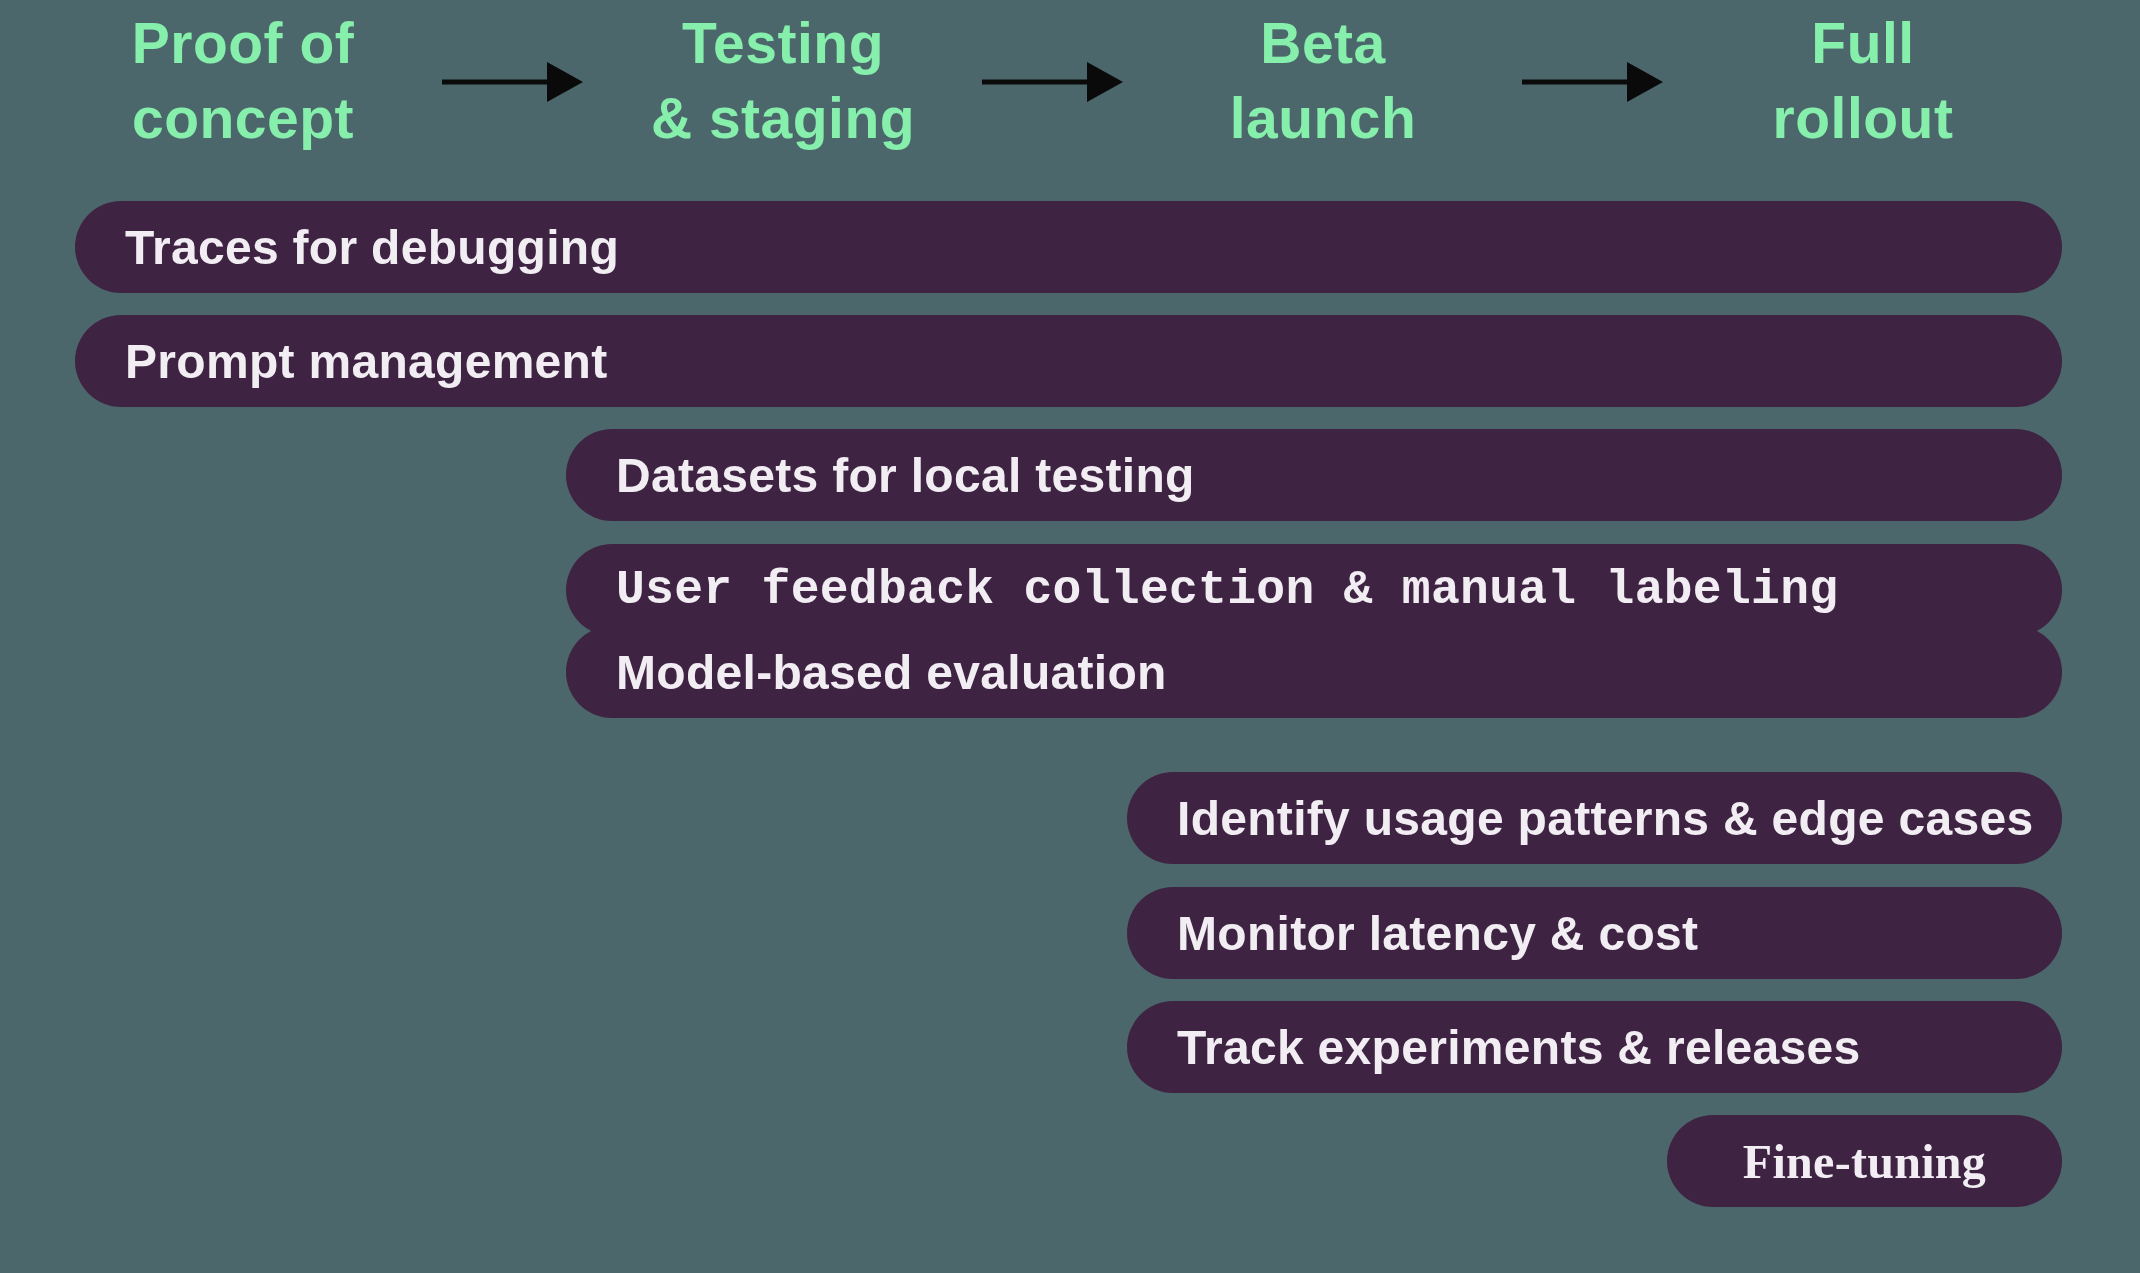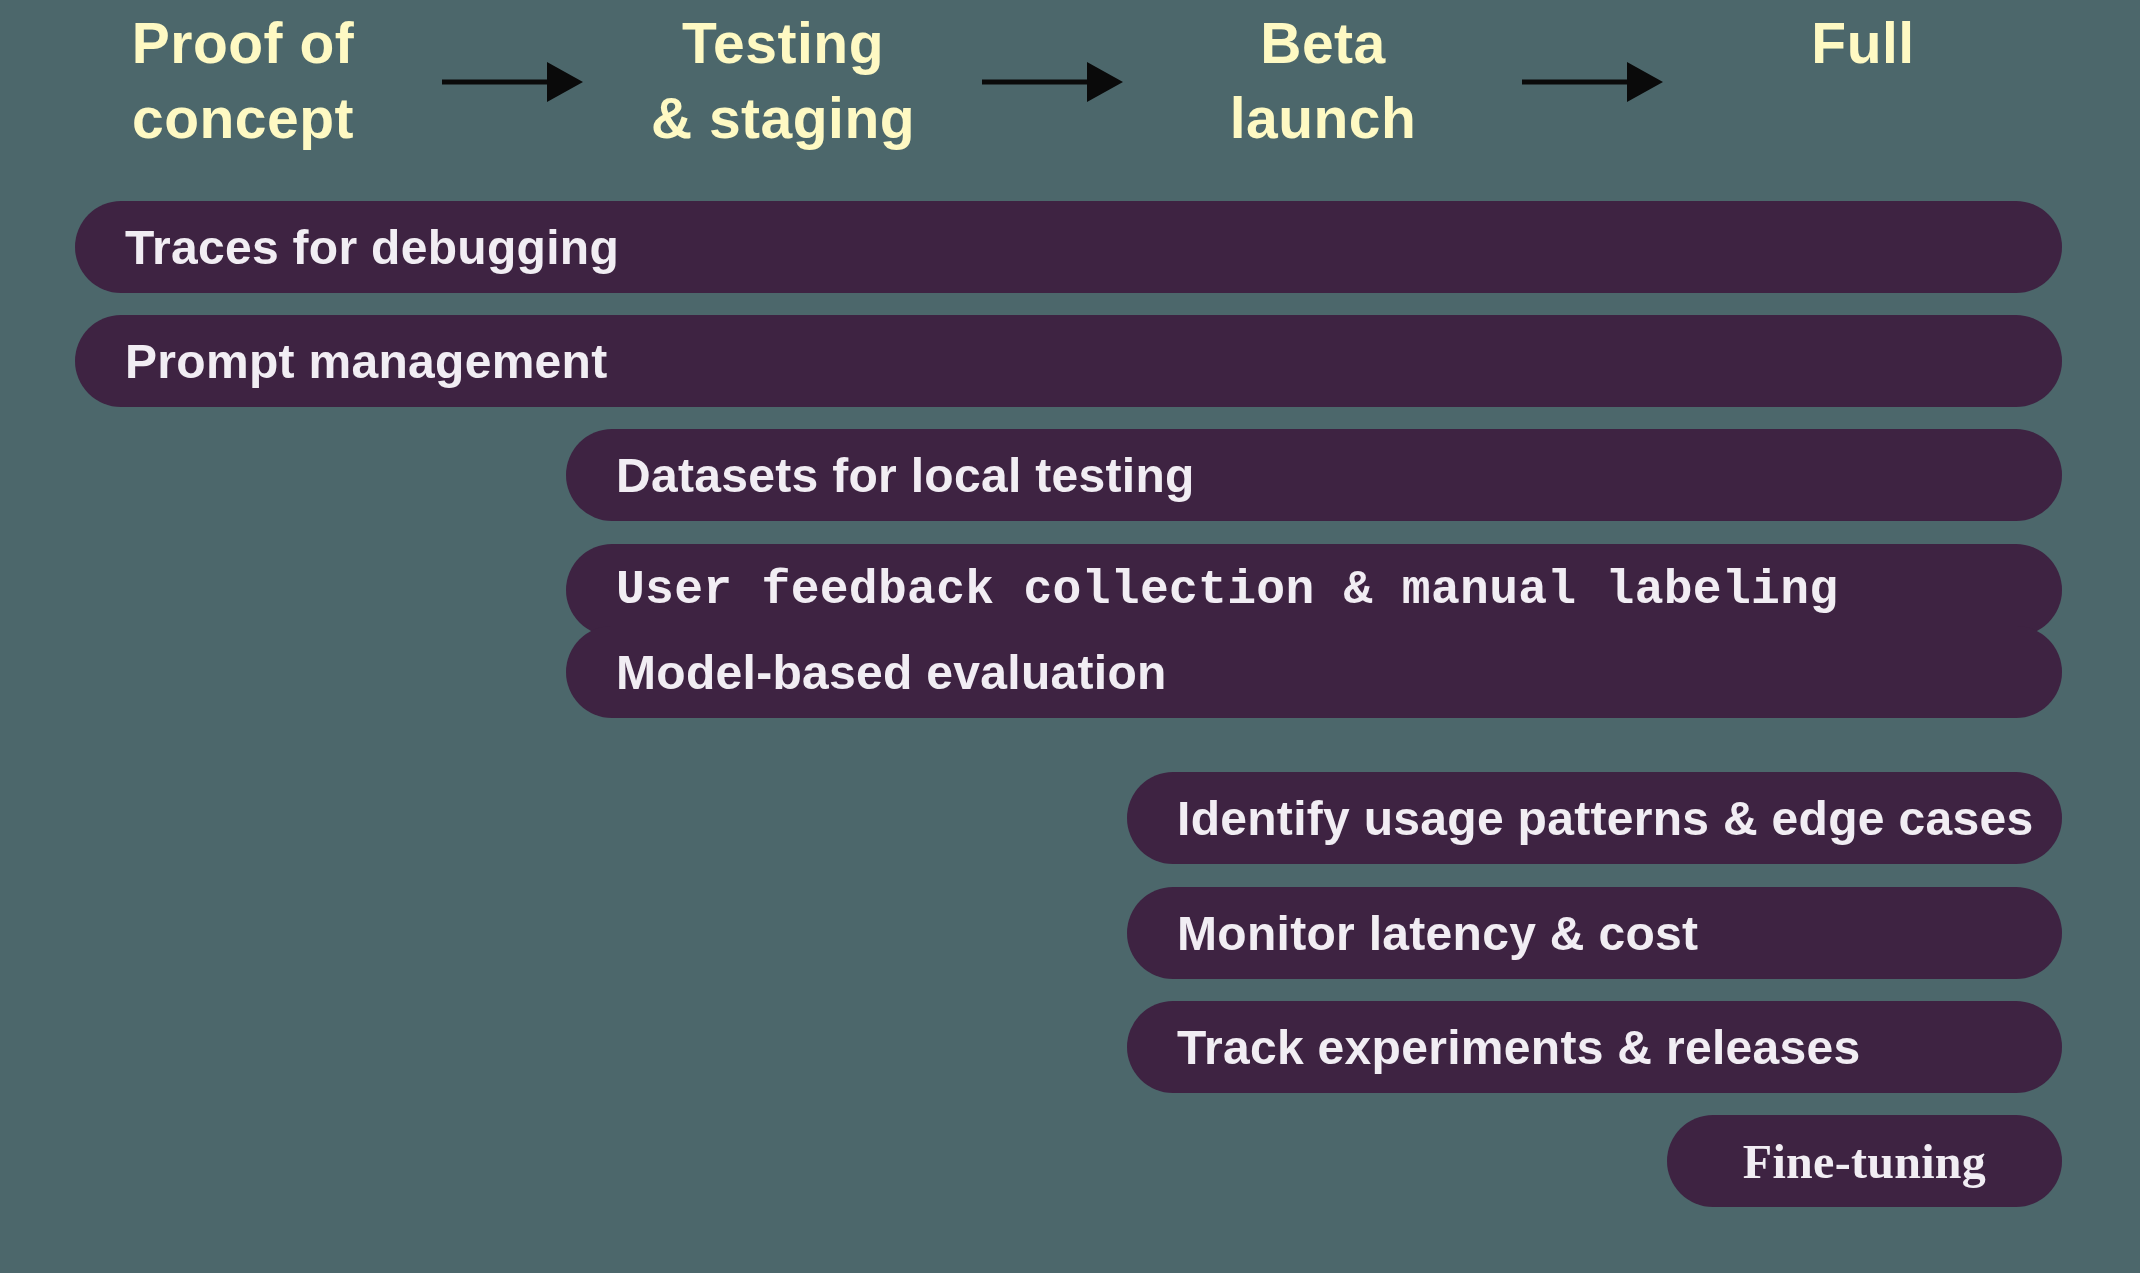--- a/index.html
+++ b/index.html
@@ -11,21 +11,21 @@
     position: relative;
   }
   .stage { position: absolute; inset: 0; }
 
   
   .phase {
     position: absolute;
     top: 6px;
     width: 440px;
     text-align: center;
-    color: #fef9c3;
+    color: #86efac;
     font-size: 57px;
     line-height: 75px;
     font-weight: bold;
     letter-spacing: 0.5px;
   }
   .phase-1 { left: 23px; }
   .phase-2 { left: 563px; }
   .phase-3 { left: 1103px; }
   .phase-4 { left: 1643px; }
 
@@ -79,20 +79,21 @@
   <div class="phase phase-2">
     <div>Testing</div>
     <div>&amp; staging</div>
   </div>
   <div class="phase phase-3">
     <div>Beta</div>
     <div>launch</div>
   </div>
   <div class="phase phase-4">
     <div>Full</div>
+    <div>rollout</div>
   </div>
 
   <svg class="arrow arrow-1" viewBox="0 0 145 44">
     <line x1="2" y1="22" x2="112" y2="22" stroke="#0A0A0A" stroke-width="5"></line>
     <polygon points="107,2 107,42 143,22" fill="#0A0A0A"></polygon>
   </svg>
   <svg class="arrow arrow-2" viewBox="0 0 145 44">
     <line x1="2" y1="22" x2="112" y2="22" stroke="#0A0A0A" stroke-width="5"></line>
     <polygon points="107,2 107,42 143,22" fill="#0A0A0A"></polygon>
   </svg>

